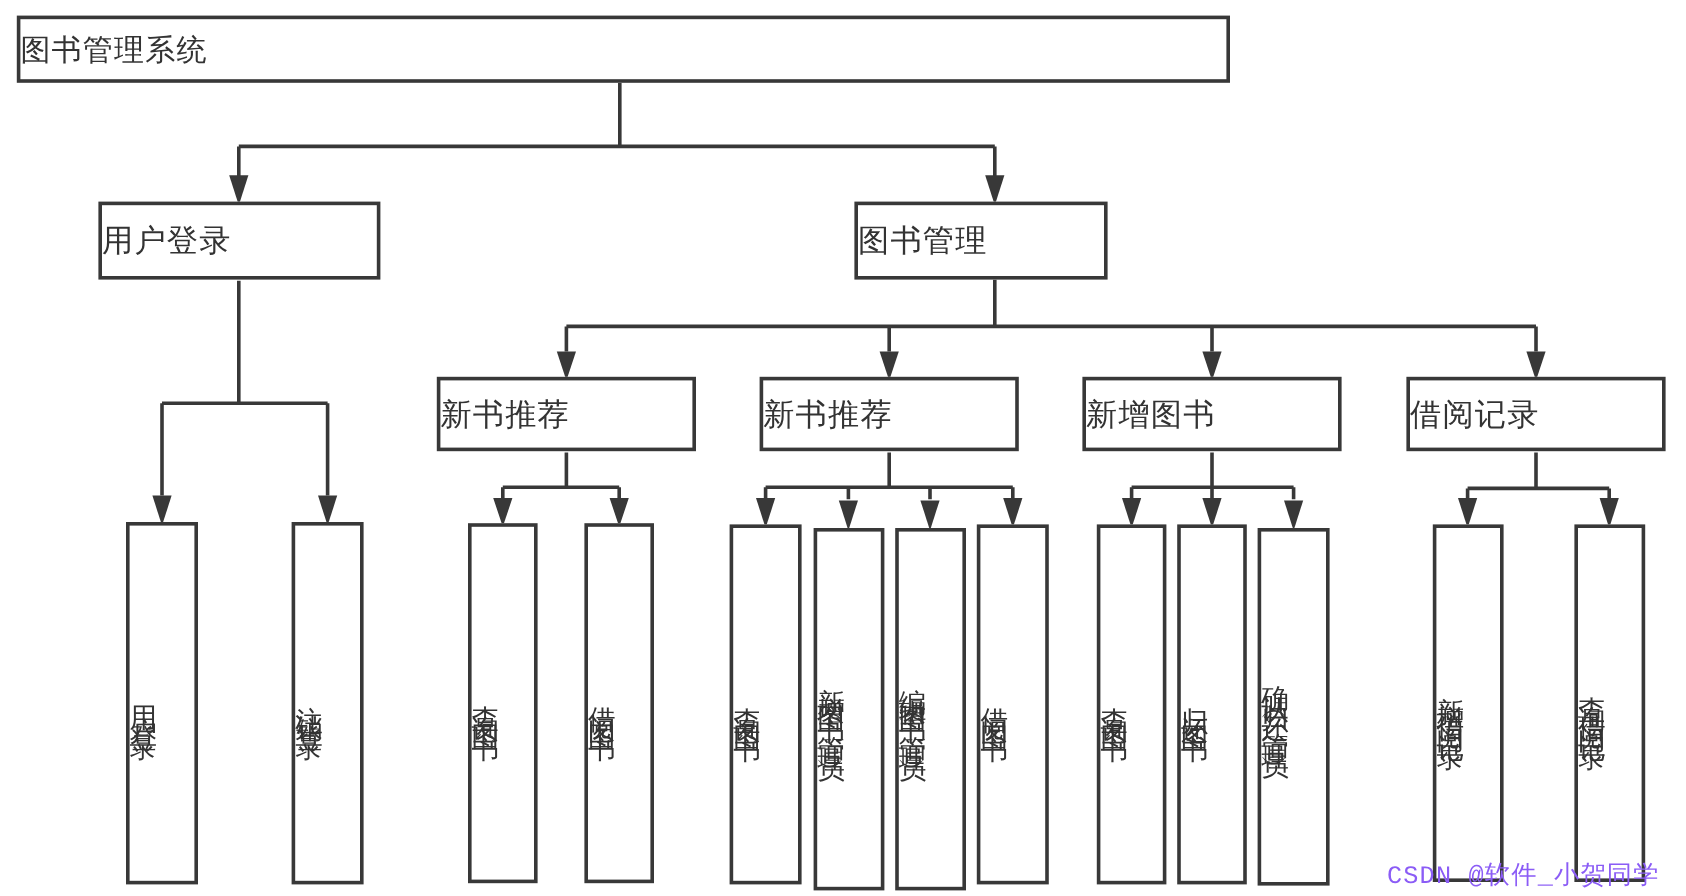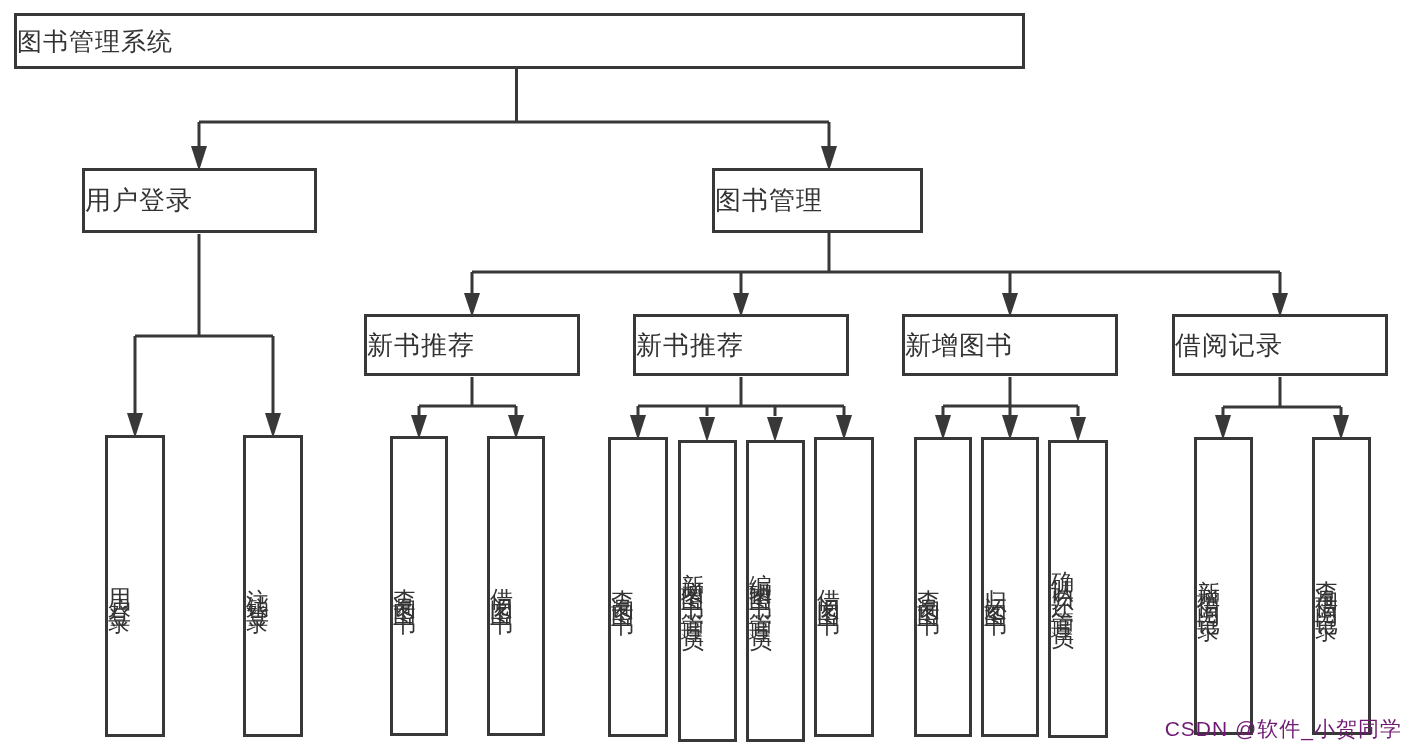--- a/index.html
+++ b/index.html
@@ -31,27 +31,28 @@
   .v-label {
     color: #333333;
     font-size: 23px;
     letter-spacing: 8px;
     writing-mode: vertical-rl;
     text-orientation: mixed;
     line-height: 1;
   }
   .watermark {
     position: absolute;
-    right: 3px;
+    right: 22px;
     bottom: 4px;
     z-index: 3;
-    color: #701a75;
+    color: #8b5cf6;
     font-size: 21px;
     letter-spacing: 1px;
     white-space: nowrap;
+    font-family: Liberation Mono, monospace;
   }
 </style>
 </head>
 <body>
 
 <div id="stage">
 
   <svg id="connectors" width="1405" height="747" viewBox="0 0 1405 747">
     <g stroke="#383838" stroke-width="3" fill="none">
 

